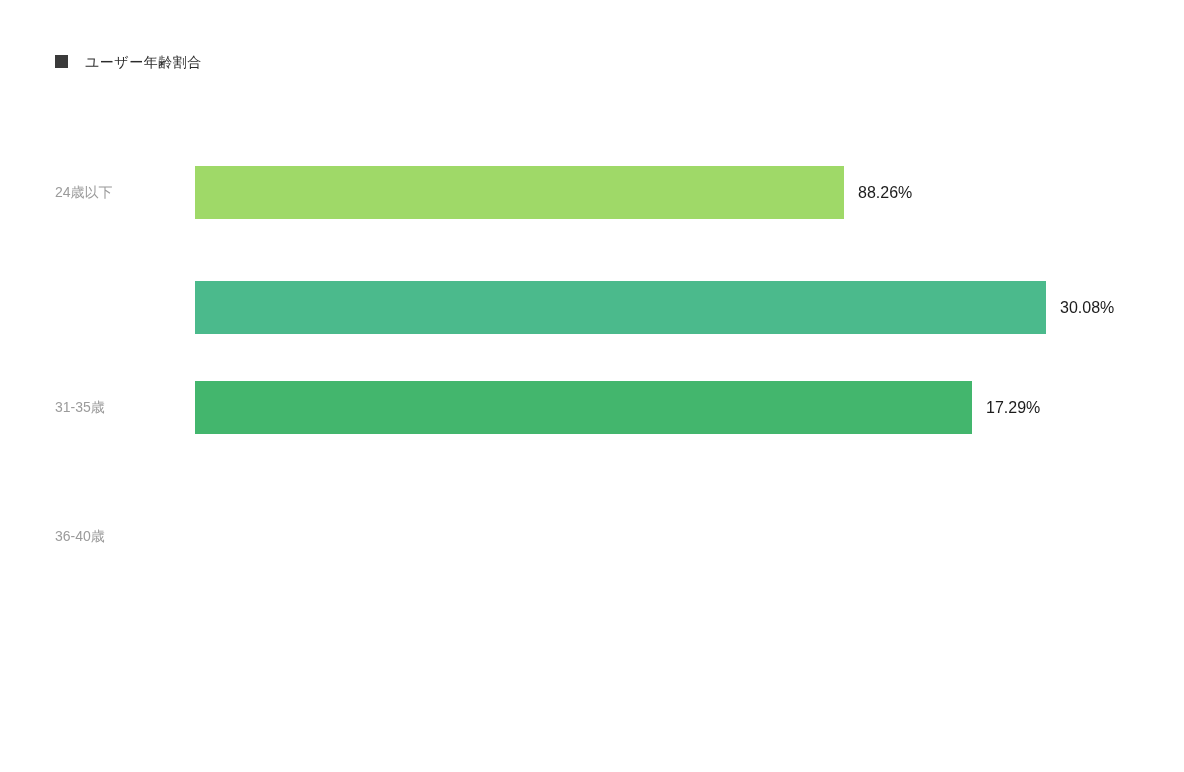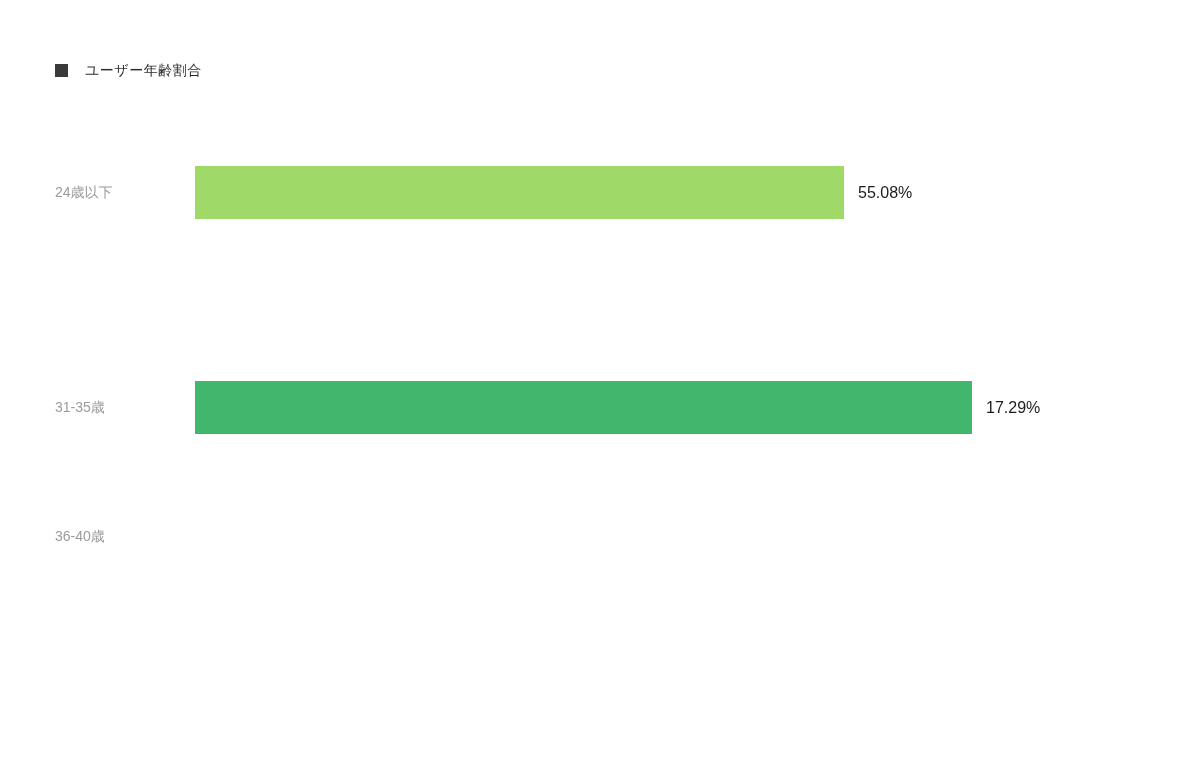--- a/index.html
+++ b/index.html
@@ -20,21 +20,21 @@
     height: 772px;
     background: #ffffff;
   }
 
   
   .chart-title-row {
     position: absolute;
     left: 55px;
     top: 55px;
     display: flex;
-    align-items: flex-end;
+    align-items: flex-start;
     height: 22px;
   }
   .title-marker {
     width: 13px;
     height: 13px;
     background: #3a3a3a;
     display: block;
     flex: 0 0 auto;
   }
   .title-text {
@@ -100,25 +100,29 @@
     <span class="title-marker" style="background: rgb(58, 58, 58);"></span>
     <span class="title-text">ユーザー年齢割合</span>
   </div>
 
   <div class="plot-area">
 
     <div class="bar-row" style="top:26px;">
       <span class="cat-label">24歳以下</span>
       <span class="bar-track">
         <span class="bar-rect" style="background: rgb(159, 217, 104); width: 649px;"></span>
-        <span class="bar-value">55.08%</span>
+        <span class="bar-value">88.26%</span>
       </span>
     </div>
 
     <div class="bar-row" style="top:141px;">
+      <span class="bar-track">
+        <span class="bar-rect" style="background: rgb(75, 186, 140); width: 851px;"></span>
+        <span class="bar-value">30.08%</span>
+      </span>
     </div>
 
     <div class="bar-row" style="top:241px;">
       <span class="cat-label">31-35歳</span>
       <span class="bar-track">
         <span class="bar-rect" style="background: rgb(67, 182, 109); width: 777px;"></span>
         <span class="bar-value">17.29%</span>
       </span>
     </div>
 

